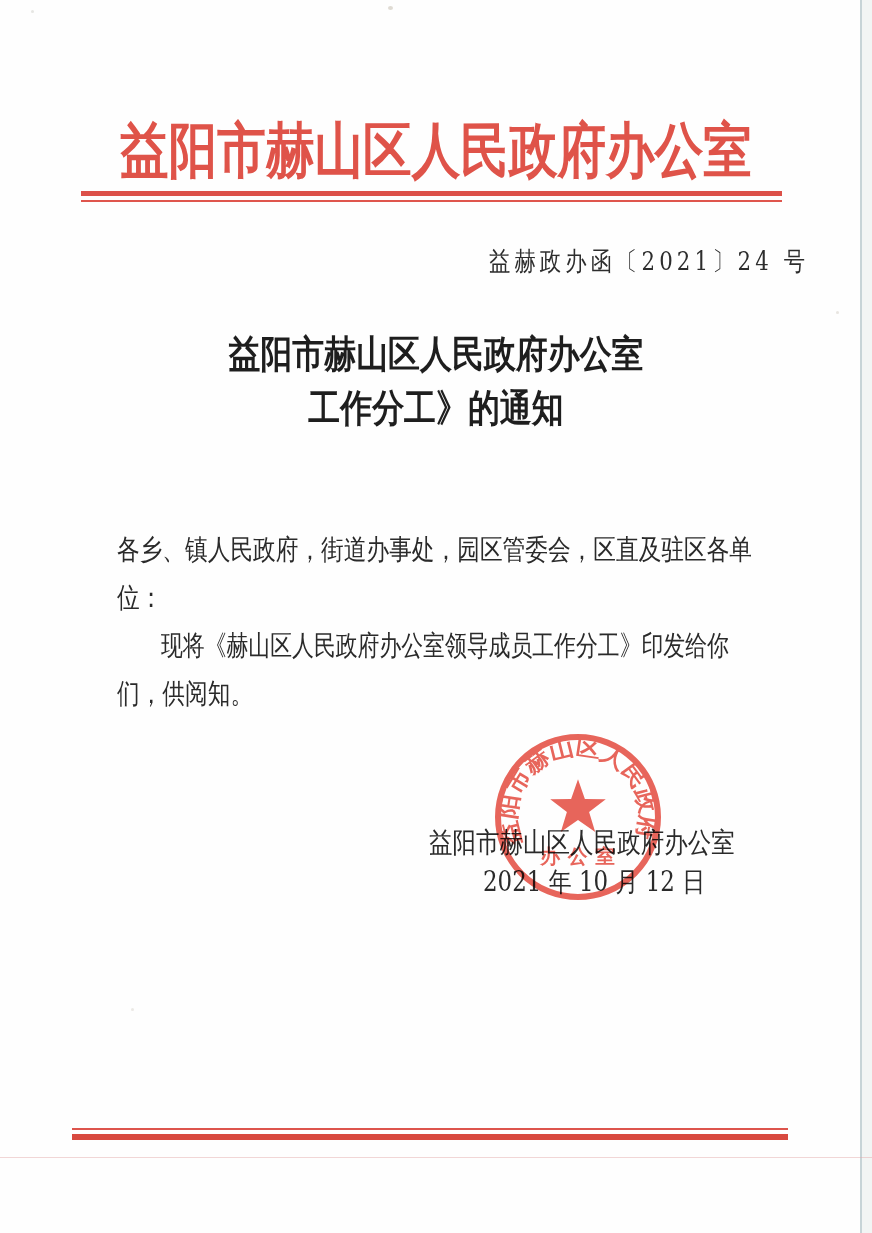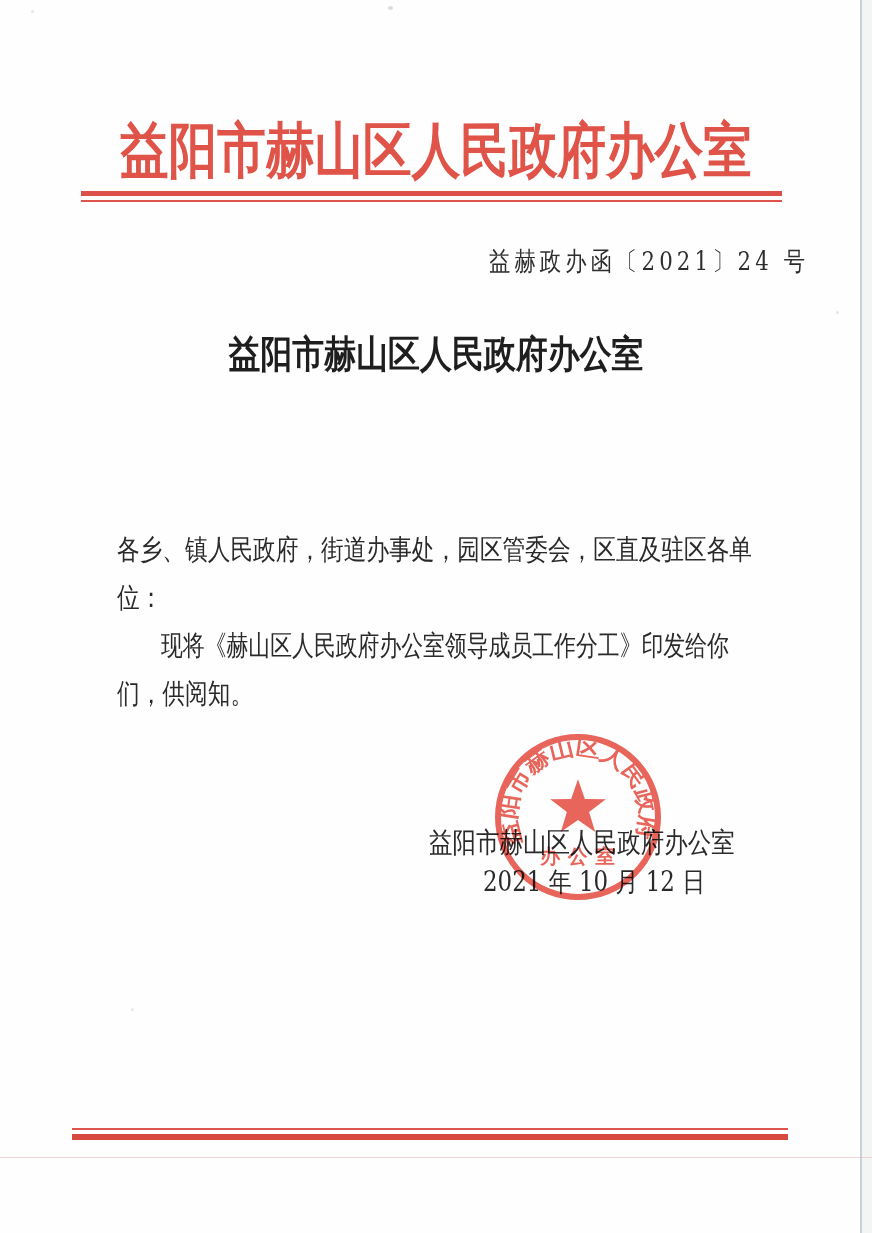--- a/index.html
+++ b/index.html
@@ -116,20 +116,23 @@
   <div class="rule-top-thin"></div>
 
   <div class="doc-number">
     <span class="fit">益赫政办函〔2021〕24 号</span>
   </div>
 
   <div class="doc-title">
     <div class="line">
       <span class="fit">益阳市赫山区人民政府办公室</span>
     </div>
+    <div class="line">
+      <span class="fit">工作分工》的通知</span>
+    </div>
   </div>
 
   <div class="body-text">
     <div class="body-line">
       <span class="fit">各乡、镇人民政府，街道办事处，园区管委会，区直及驻区各单</span>
     </div>
     <div class="body-line">
       <span class="fit">位：</span>
     </div>
     <div class="body-line indent">

